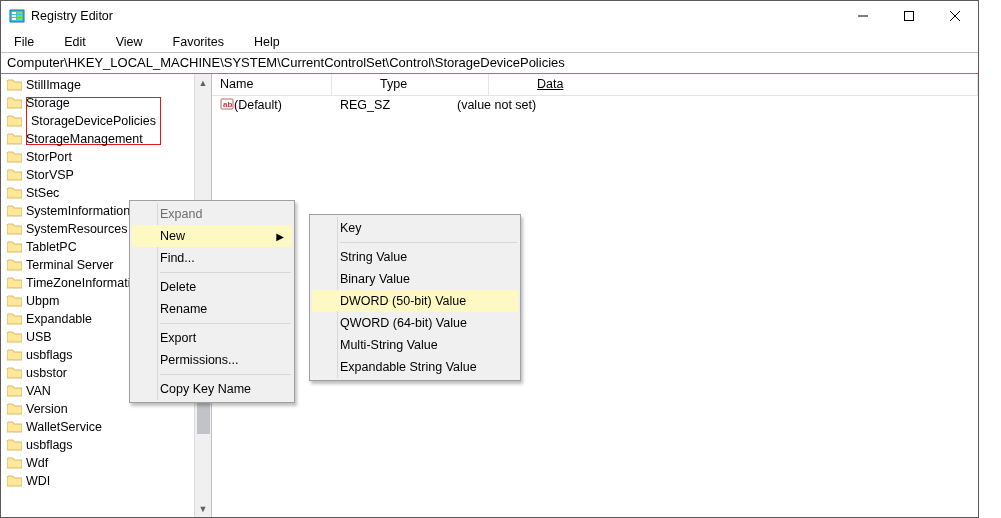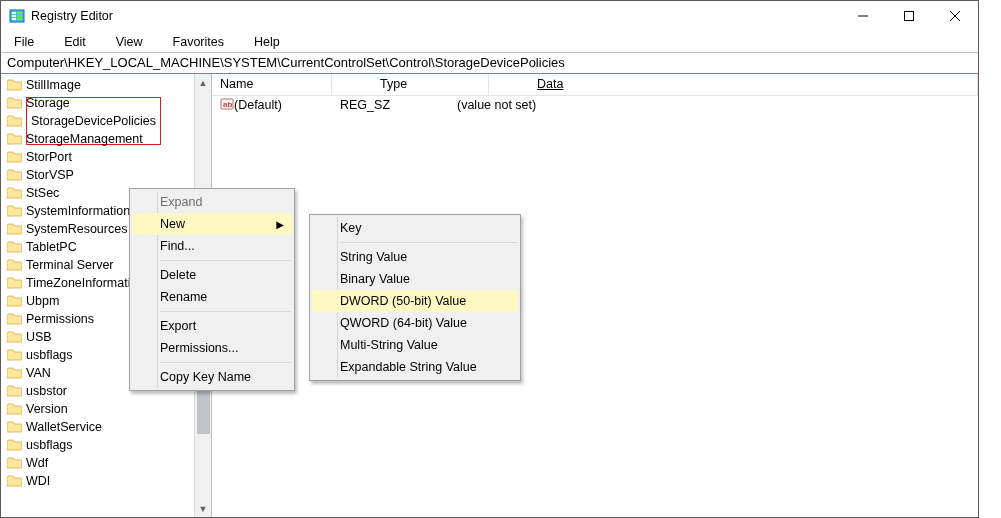--- a/index.html
+++ b/index.html
@@ -37,21 +37,21 @@
   .cell-type { width:117px; }
   .cell-data { flex:1; }
   
   .ctxmenu { position:absolute; background:#f0f0f0; border:1px solid #a0a0a0; box-shadow:2px 3px 3px rgba(0,0,0,0.25); padding:2px; font-size:12.5px; }
   .ctxmenu .item { height:22px; display:flex; align-items:center; padding:0 30px 0 28px; position:relative; cursor:default; color:#000; }
   .ctxmenu .item.disabled { color:#6d6d6d; }
   .ctxmenu .item.hl { background:#fef9c3; }
   .ctxmenu .item .arrow-r { position:absolute; right:8px; font-size:10px; }
   .ctxmenu .sep { height:1px; background:#d7d7d7; margin:3px 1px 3px 28px; }
   .ctxmenu .gutter { position:absolute; left:27px; top:2px; bottom:2px; width:1px; background:#d7d7d7; }
-  #ctx1 { left:128px; top:114px; width:166px; }
+  #ctx1 { left:128px; top:126px; width:166px; }
   #ctx2 { left:308px; top:140px; width:212px; }
   
   .folder-icon { width:15px; height:12px; display:inline-block; }
   .folder-icon svg { display:block; }
   .reg-app-icon { width:16px; height:16px; display:inline-block; }
 </style>
 </head>
 <body>
 
 <div class="window">
@@ -208,21 +208,21 @@
               </svg>
             </span>
             <span class="label">Ubpm</span>
           </div>
           <div class="tree-item">
             <span class="folder-icon">
               <svg width="15" height="12" viewBox="0 0 15 12">
                 <path d="M0 2 L0 11 L15 11 L15 3 L7 3 L6 1 L1 1 Z" fill="#ffe79c" stroke="#caa43a" stroke-width="0.7"></path>
               </svg>
             </span>
-            <span class="label">Permissions</span>
+            <span class="label">Expandable</span>
           </div>
           <div class="tree-item">
             <span class="folder-icon">
               <svg width="15" height="12" viewBox="0 0 15 12">
                 <path d="M0 2 L0 11 L15 11 L15 3 L7 3 L6 1 L1 1 Z" fill="#ffe79c" stroke="#caa43a" stroke-width="0.7"></path>
               </svg>
             </span>
             <span class="label">USB</span>
           </div>
           <div class="tree-item">
@@ -232,29 +232,29 @@
               </svg>
             </span>
             <span class="label">usbflags</span>
           </div>
           <div class="tree-item">
             <span class="folder-icon">
               <svg width="15" height="12" viewBox="0 0 15 12">
                 <path d="M0 2 L0 11 L15 11 L15 3 L7 3 L6 1 L1 1 Z" fill="#ffe79c" stroke="#caa43a" stroke-width="0.7"></path>
               </svg>
             </span>
+            <span class="label">usbstor</span>
+          </div>
+          <div class="tree-item">
+            <span class="folder-icon">
+              <svg width="15" height="12" viewBox="0 0 15 12">
+                <path d="M0 2 L0 11 L15 11 L15 3 L7 3 L6 1 L1 1 Z" fill="#ffe79c" stroke="#caa43a" stroke-width="0.7"></path>
+              </svg>
+            </span>
             <span class="label">VAN</span>
-          </div>
-          <div class="tree-item">
-            <span class="folder-icon">
-              <svg width="15" height="12" viewBox="0 0 15 12">
-                <path d="M0 2 L0 11 L15 11 L15 3 L7 3 L6 1 L1 1 Z" fill="#ffe79c" stroke="#caa43a" stroke-width="0.7"></path>
-              </svg>
-            </span>
-            <span class="label">usbstor</span>
           </div>
           <div class="tree-item">
             <span class="folder-icon">
               <svg width="15" height="12" viewBox="0 0 15 12">
                 <path d="M0 2 L0 11 L15 11 L15 3 L7 3 L6 1 L1 1 Z" fill="#ffe79c" stroke="#caa43a" stroke-width="0.7"></path>
               </svg>
             </span>
             <span class="label">Version</span>
           </div>
           <div class="tree-item">

